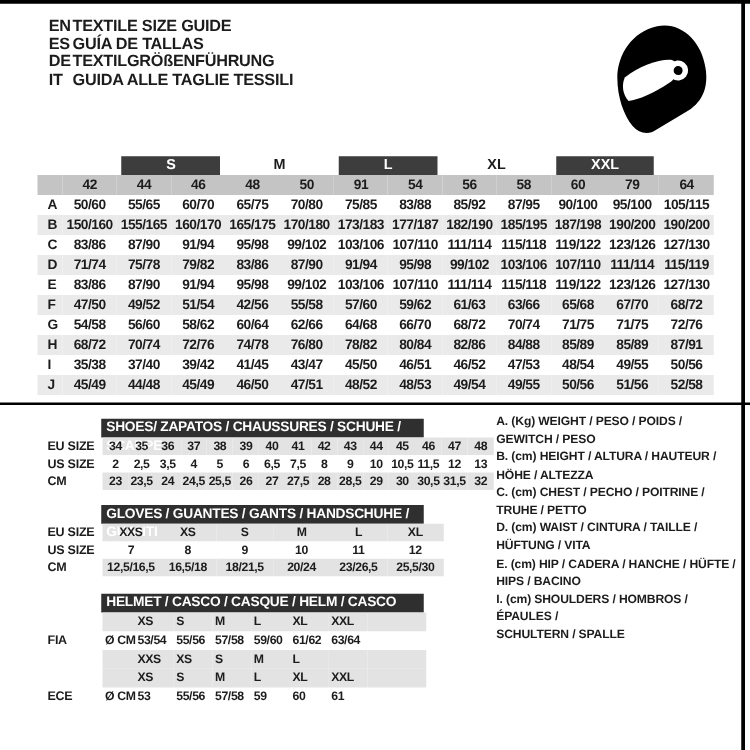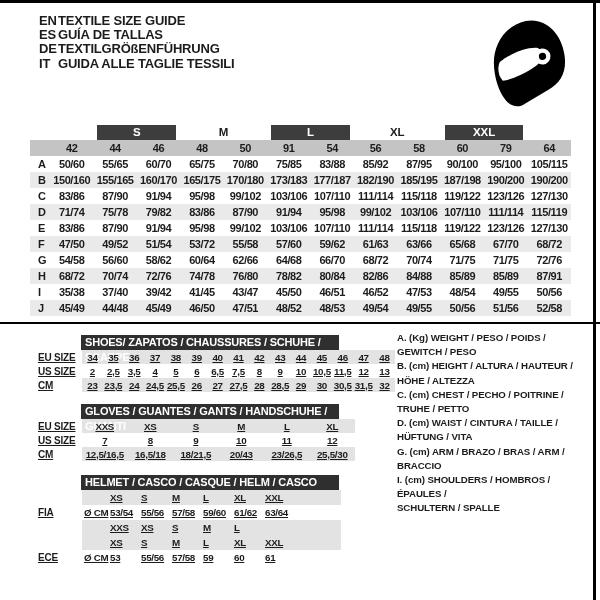--- a/index.html
+++ b/index.html
@@ -27,21 +27,21 @@
   .size-bar.dark { background:#3d3d3d; color:#fff; }
   .textile tr.numrow td { background:#c4c4c4; }
   .textile tbody tr:nth-of-type(even) td { background:#eaeaea; }
   .textile td.rl { text-align:left; padding-left:8px; }
 
   .divider { position:absolute; left:0; top:322px; width:600px; height:2px; background:#000; }
 
   .sec { position:absolute; left:30px; }
   .sec-bar { margin-left:51px; width:258px; height:15px; line-height:15px; background:#2f2f2f; color:#fff;
              font-size:11px; font-weight:bold; padding-left:4px; letter-spacing:-0.2px; }
-  .sec table { font-weight:bold; font-size:9.8px; letter-spacing:-0.3px;text-decoration:underline; }
+  .sec table { font-weight:bold; font-size:9.8px; letter-spacing:-0.3px; }
   .sec td { height:14px; text-align:center; }
   .sec td.rl { text-align:left; padding-left:8px; font-size:10px; letter-spacing:-0.2px; }
   .bandrows tbody tr:nth-of-type(odd) td:not(.rl) { background:#e3e3e3; }
 
   #shoes  { top:335px; }  #shoes table  { width:365px; }
   #gloves { top:404px; }  #gloves table { width:325px; }
   #helmetsec { top:475px; } #helmetsec table { width:311px; }
   #helmetsec td { height:15px; text-align:left; padding-left:2px; }
   #helmetsec td.rl { padding-left:8px; }
   #helmetsec tr.band td:not(.rl) { background:#e3e3e3; }
@@ -206,21 +206,21 @@
           <td>115/118</td>
           <td>119/122</td>
           <td>123/126</td>
           <td>127/130</td>
         </tr>
         <tr>
           <td class="rl">F</td>
           <td>47/50</td>
           <td>49/52</td>
           <td>51/54</td>
-          <td>53/72</td>
+          <td>42/56</td>
           <td>55/58</td>
           <td>57/60</td>
           <td>59/62</td>
           <td>61/63</td>
           <td>63/66</td>
           <td>65/68</td>
           <td>67/70</td>
           <td>68/72</td>
         </tr>
         <tr>
@@ -397,21 +397,21 @@
             <td>9</td>
             <td>10</td>
             <td>11</td>
             <td>12</td>
           </tr>
           <tr>
             <td class="rl">CM</td>
             <td>12,5/16,5</td>
             <td>16,5/18</td>
             <td>18/21,5</td>
-            <td>20/43</td>
+            <td>20/24</td>
             <td>23/26,5</td>
             <td>25,5/30</td>
           </tr>
       </tbody>
     </table>
   </div>
 
   <div class="sec" id="helmetsec">
     <div class="sec-bar">HELMET / CASCO / CASQUE / HELM / CASCO</div>
     <table>
@@ -488,17 +488,17 @@
           </tr>
         </tbody>
     </table>
   </div>
 
   <div class="legend">
     <div class="legend-item">A. (Kg) WEIGHT / PESO / POIDS / GEWITCH / PESO</div>
       <div class="legend-item">B. (cm) HEIGHT / ALTURA / HAUTEUR / HÖHE / ALTEZZA</div>
       <div class="legend-item">C. (cm) CHEST / PECHO / POITRINE / TRUHE / PETTO</div>
       <div class="legend-item">D. (cm) WAIST / CINTURA / TAILLE / HÜFTUNG / VITA</div>
-      <div class="legend-item">G. (cm) ARM  / BRAZO / BRAS / ARM / BRACCIO</div>
+      <div class="legend-item">E. (cm) HIP / CADERA / HANCHE / HÜFTE / HIPS /  BACINO</div>
       <div class="legend-item">I.  (cm) SHOULDERS / HOMBROS / ÉPAULES /
 SCHULTERN / SPALLE</div>
   </div>
 </div>
 
 </body></html>

